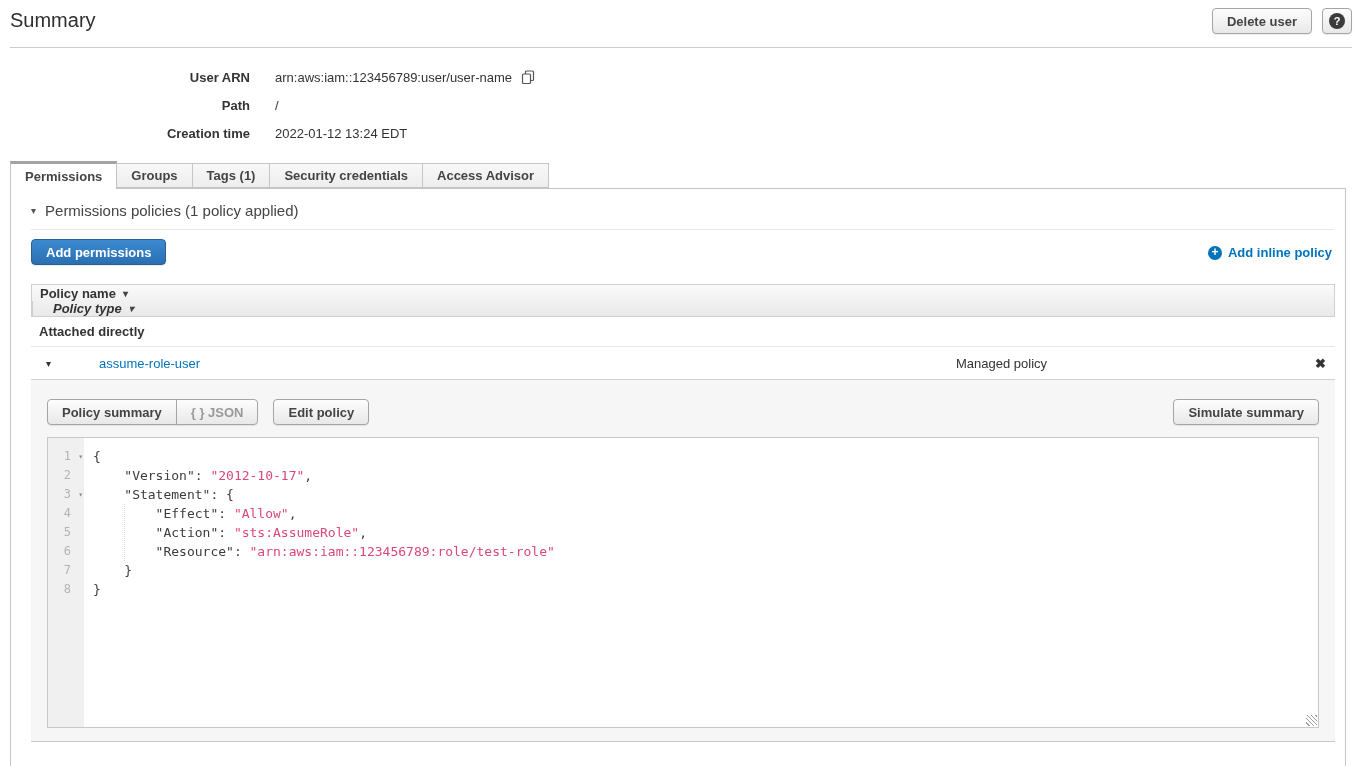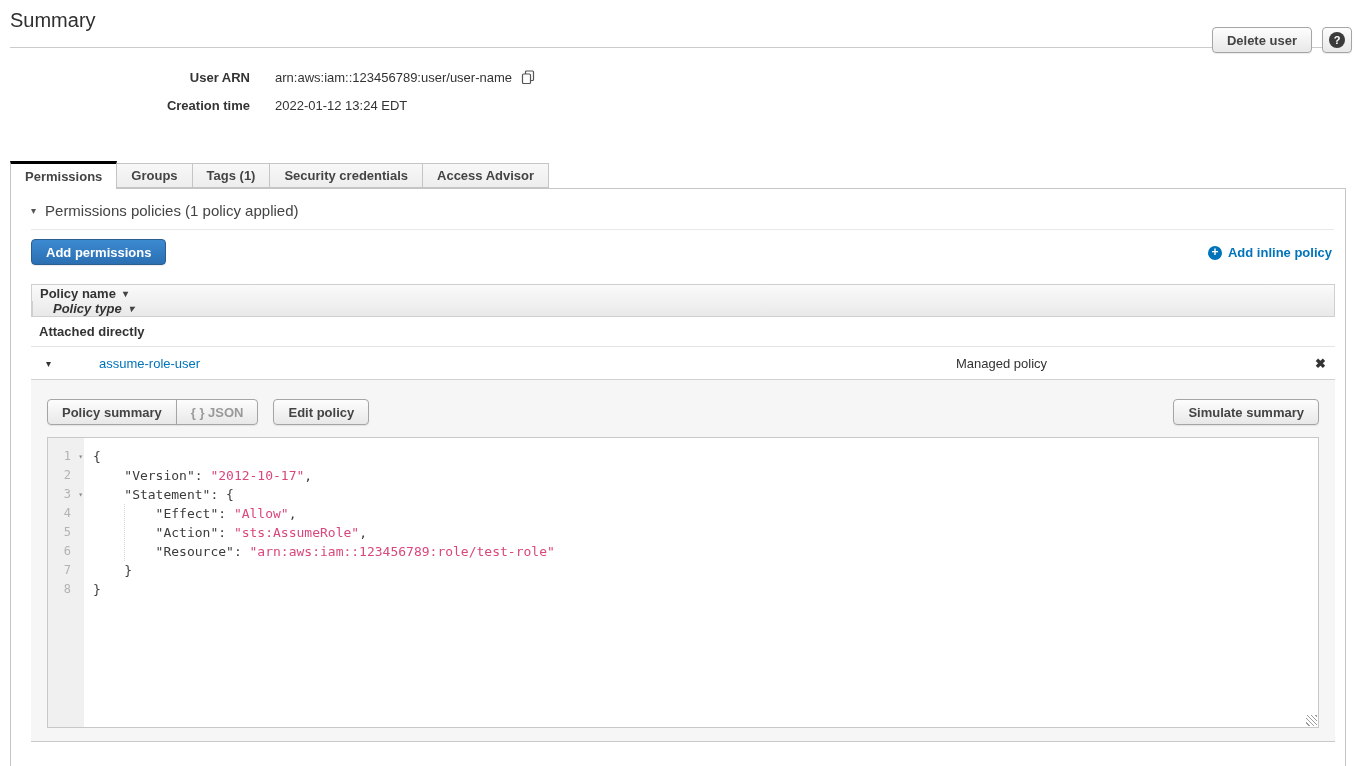--- a/index.html
+++ b/index.html
@@ -6,41 +6,41 @@
   html,body { background:#fff; }
   #app {
     position:relative; width:1362px; height:766px; overflow:hidden;
     background:#fff; color:#333;
     font-family:"Liberation Sans", sans-serif; font-size:13px;
   }
   
   .page-header { position:absolute; left:10px; top:0; width:1342px; height:48px;
     border-bottom:1px solid #ccc; }
   .page-title { position:absolute; left:0; top:9px; font-size:20px; font-weight:400; color:#2f2f2f; }
-  .header-actions { position:absolute; right:0; top:27px; display:flex; gap:10px; align-items:center; }
+  .header-actions { position:absolute; right:0; top:8px; display:flex; gap:10px; align-items:center; }
   .btn { display:inline-flex; align-items:center; justify-content:center;
     background:linear-gradient(#fdfdfd,#e8e8e8); border:1px solid #a5a5a5; border-radius:4px;
     height:26px; padding:0 14px; font-weight:bold; color:#444; font-size:13px;
     font-family:"Liberation Sans", sans-serif; cursor:pointer;
     box-shadow:0 1px 1px rgba(0,0,0,0.08); white-space:nowrap; }
   .btn-help { width:30px; padding:0; }
   .help-circle { width:16px; height:16px; border-radius:50%; background:#3b3b3b; color:#fff;
     font-size:11px; font-weight:bold; line-height:16px; text-align:center; }
   
   .details { position:absolute; top:63px; left:0; }
   .detail-row { display:flex; height:28px; align-items:center; }
   .detail-label { width:250px; text-align:right; font-weight:bold; color:#333;padding-left:28px; }
   .detail-value { margin-left:25px; color:#333; display:flex; align-items:center; gap:9px; }
   .copy-icon { display:inline-block; cursor:pointer; line-height:0; }
   
   .tabs { position:absolute; left:10px; top:161px; display:flex; align-items:flex-end; z-index:3; }
   .tab { height:25px; display:flex; align-items:center; padding:0 14px; font-weight:bold; color:#444;
     background:linear-gradient(#f8f8f8,#ededed); border:1px solid #c5c5c5; margin-left:-1px;
     cursor:pointer; white-space:nowrap; }
-  .tab.active { height:28px; background:#fff; border-top:3px solid #000000; border-bottom:none;
+  .tab.active { height:28px; background:#fff; border-top:3px solid #a3a3a3; border-bottom:none;
     margin-bottom:-1px; margin-left:0; position:relative; z-index:4; }
   
   .panel { position:absolute; left:10px; top:188px; width:1336px; height:578px;
     border:1px solid #c5c5c5; border-bottom:none; background:#fff; }
   .section-head { position:absolute; left:20px; top:13px; font-size:15px; color:#444;
     display:flex; align-items:center; gap:9px; cursor:pointer; }
   .tri { font-size:10px; color:#555; }
   .section-divider { position:absolute; left:20px; right:11px; top:40px; border-top:1px solid #e8e8e8; }
   .btn-primary { position:absolute; left:20px; top:50px;
     background:linear-gradient(#3c8ad1,#2a6fb2); border:1px solid #2a5e90; color:#fff; }
@@ -111,20 +111,26 @@
       <div class="detail-label">User ARN</div>
       <div class="detail-value">
         <span>arn:aws:iam::123456789:user/user-name</span>
         <span class="copy-icon">
           <svg width="15" height="15" viewBox="0 0 15 15" fill="none" stroke="#555" stroke-width="1.2">
             <rect x="4.5" y="1" width="8" height="9.5" rx="1"></rect>
             <rect x="1.5" y="4" width="8" height="9.5" rx="1" fill="#fff"></rect>
           </svg>
         </span>
       </div>
+    </div>
+    <div class="detail-row">
+      <div class="detail-label">Path</div>
+      <div class="detail-value">
+          <span>/</span>
+        </div>
     </div>
     <div class="detail-row">
       <div class="detail-label">Creation time</div>
       <div class="detail-value">
           <span>2022-01-12 13:24 EDT</span>
         </div>
     </div>
   </div>
 
   <div class="tabs">

